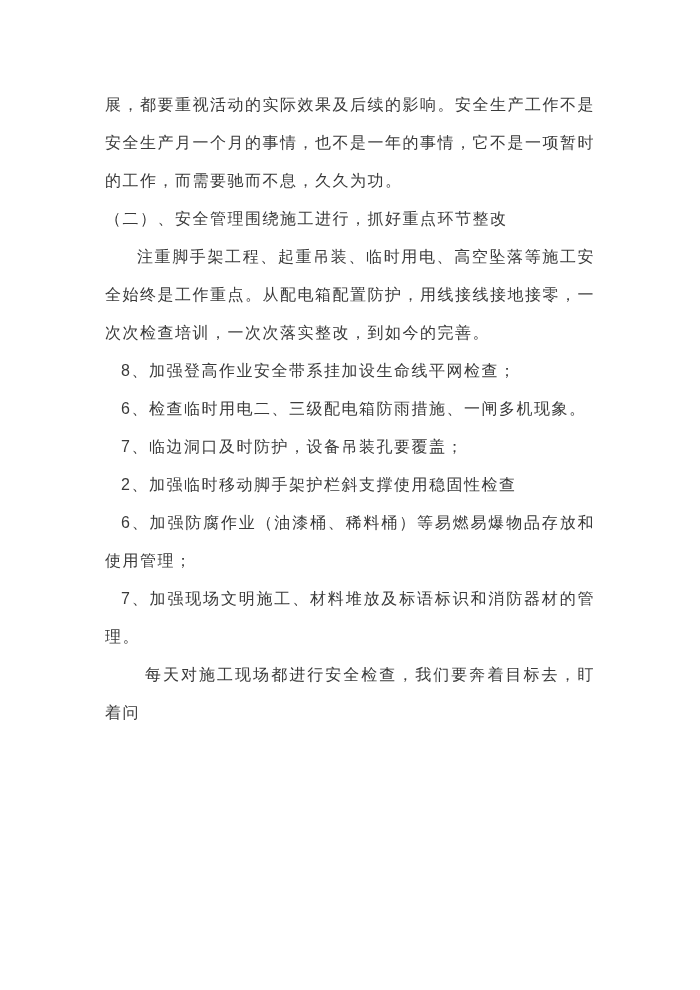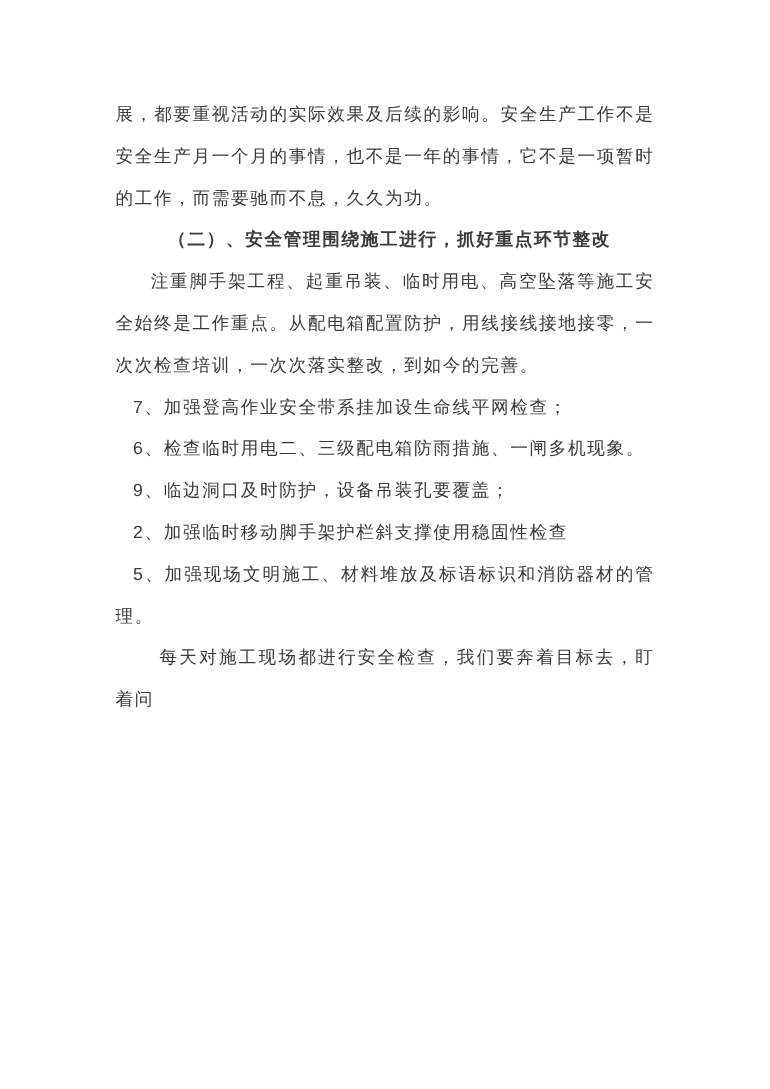--- a/index.html
+++ b/index.html
@@ -22,39 +22,39 @@
   .para {
     margin: 0;
     font-size: 16px;
     line-height: 38px;
     letter-spacing: 1.5px;
     text-align: justify;
     text-justify: inter-ideograph;
     word-break: break-all;
   }
   .heading {
-    font-weight: 700;
-    margin-left: 48px;
+    font-weight: 400;
   }
   .indent2 {
     text-indent: 2em;
   }
   .list {
     text-indent: 1em;
   }
   .indent25 {
     text-indent: 2.5em;
   }
 </style>
 </head>
 <body>
 
 <div class="page">
   <p class="para">展，都要重视活动的实际效果及后续的影响。安全生产工作不是安全生产月一个月的事情，也不是一年的事情，它不是一项暂时的工作，而需要驰而不息，久久为功。</p>
   <p class="para heading">（二）、安全管理围绕施工进行，抓好重点环节整改</p>
   <p class="para indent2">注重脚手架工程、起重吊装、临时用电、高空坠落等施工安全始终是工作重点。从配电箱配置防护，用线接线接地接零，一次次检查培训，一次次落实整改，到如今的完善。</p>
-  <p class="para list">7、加强登高作业安全带系挂加设生命线平网检查；</p>
+  <p class="para list">8、加强登高作业安全带系挂加设生命线平网检查；</p>
   <p class="para list">6、检查临时用电二、三级配电箱防雨措施、一闸多机现象。</p>
-  <p class="para list">9、临边洞口及时防护，设备吊装孔要覆盖；</p>
+  <p class="para list">7、临边洞口及时防护，设备吊装孔要覆盖；</p>
   <p class="para list">2、加强临时移动脚手架护栏斜支撑使用稳固性检查</p>
-  <p class="para list">5、加强现场文明施工、材料堆放及标语标识和消防器材的管理。</p>
+  <p class="para list">6、加强防腐作业（油漆桶、稀料桶）等易燃易爆物品存放和使用管理；</p>
+  <p class="para list">7、加强现场文明施工、材料堆放及标语标识和消防器材的管理。</p>
   <p class="para indent25">每天对施工现场都进行安全检查，我们要奔着目标去，盯着问</p>
 </div>
 
 </body></html>

